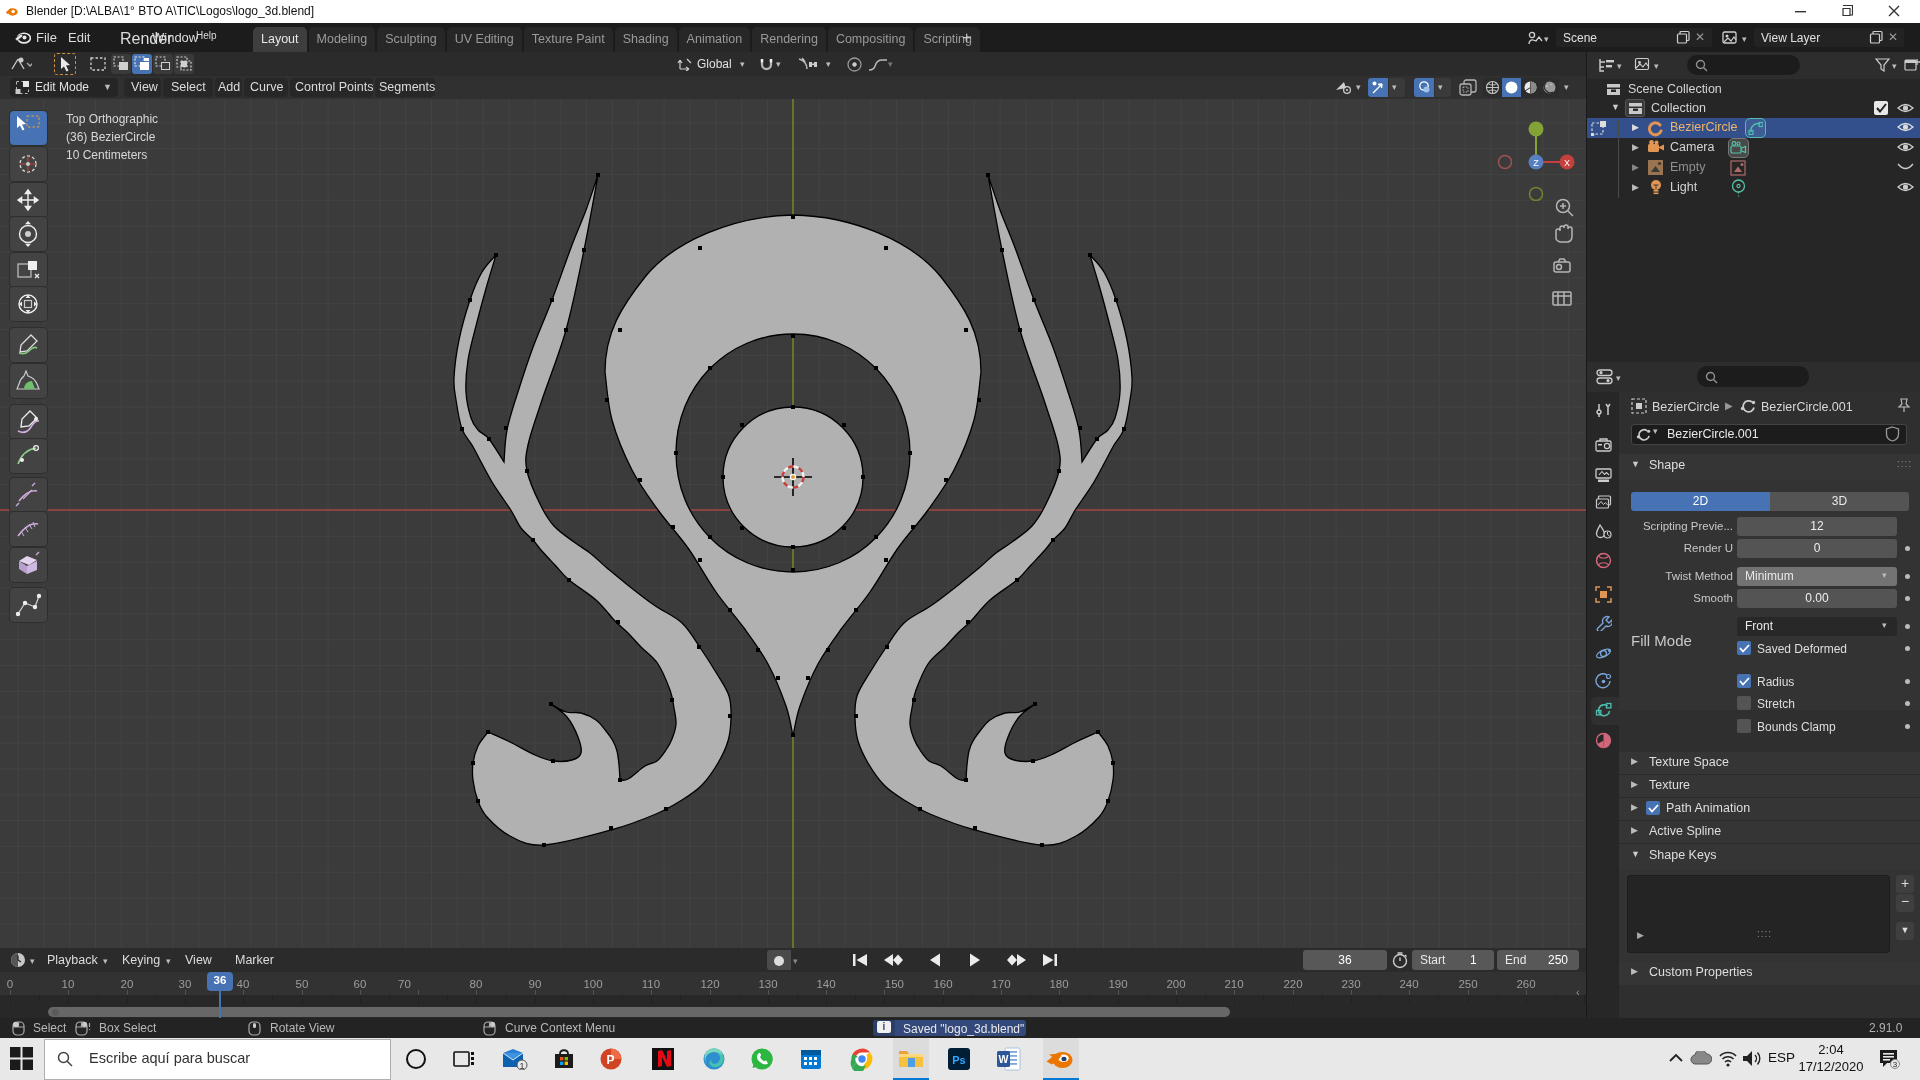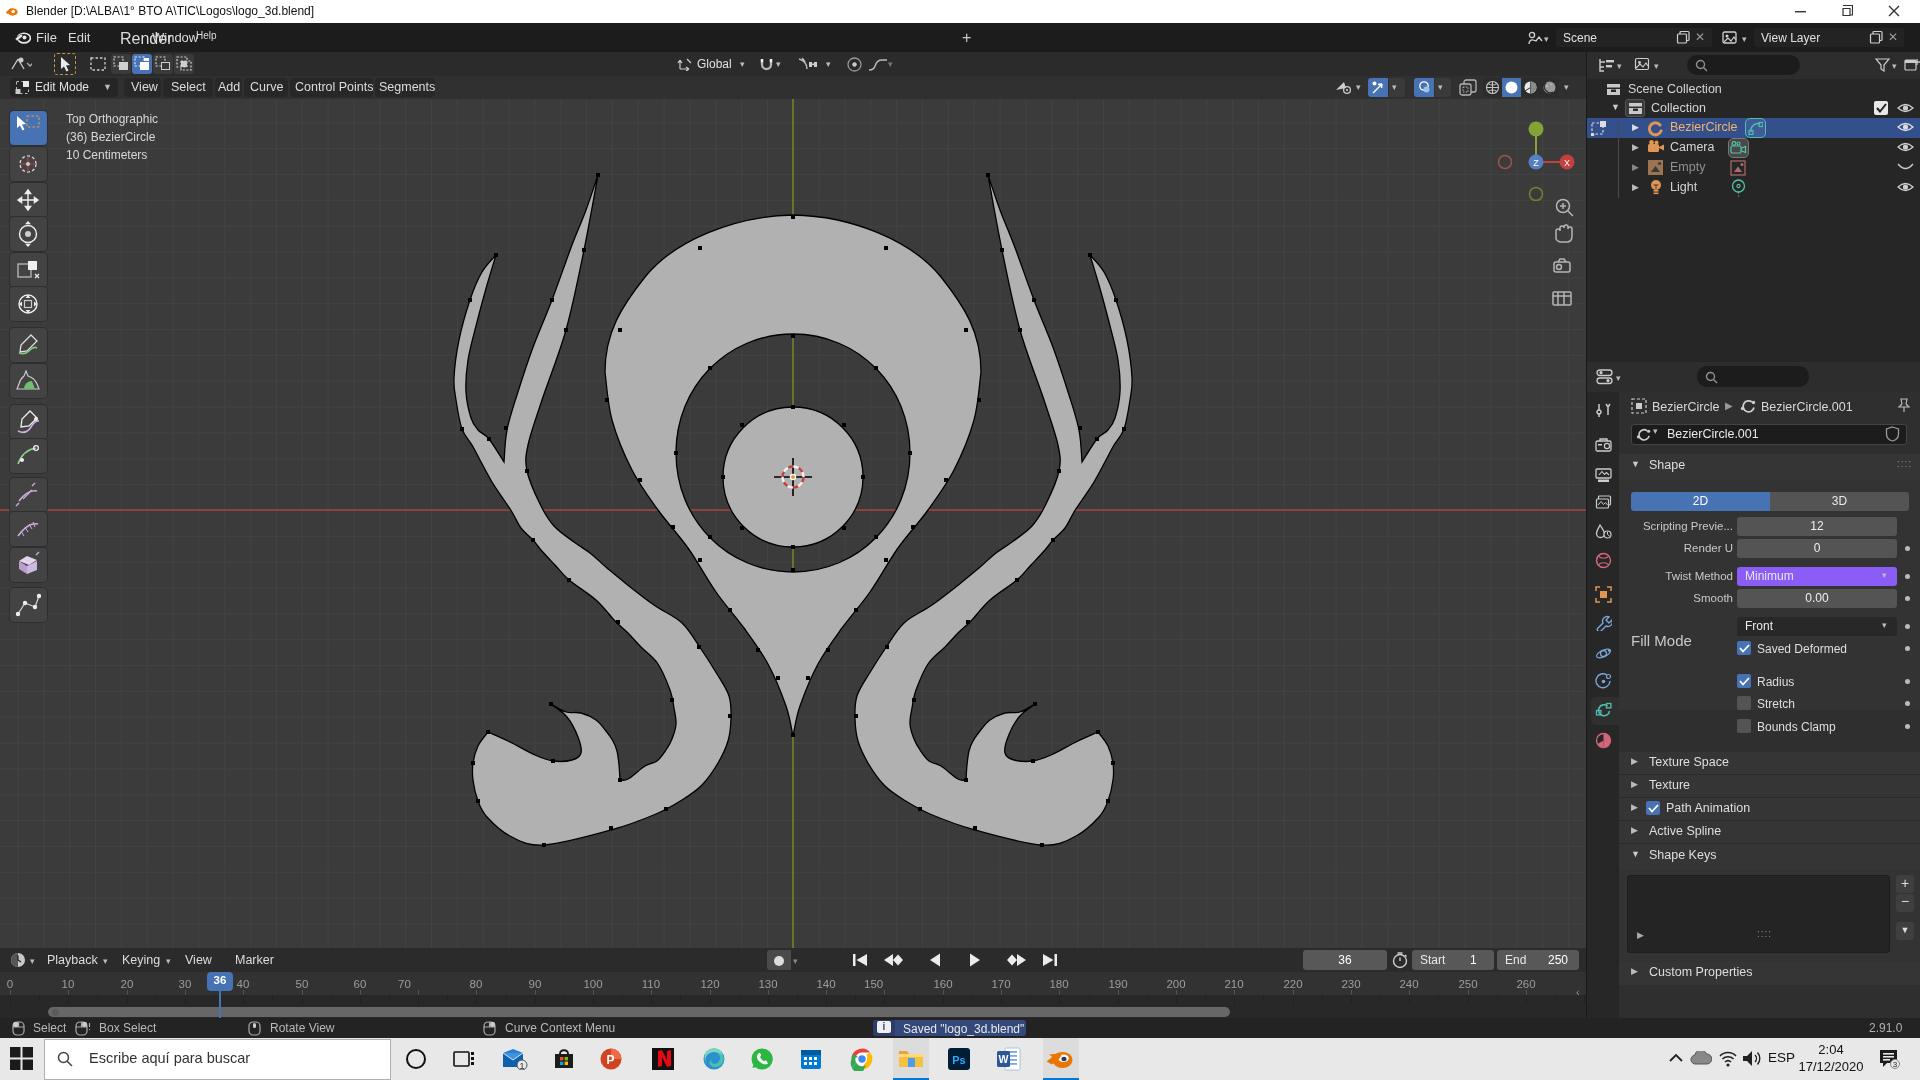--- a/index.html
+++ b/index.html
@@ -31,20 +31,32 @@
   <svg class="abs" style="left:14px;top:7px" width="17" height="15" viewBox="0 0 17 14">
     <ellipse cx="10" cy="7.6" rx="6.4" ry="4.8" fill="none" stroke="#e8e8e8" stroke-width="1.6"></ellipse>
     <circle cx="10.5" cy="7" r="2" fill="#e8e8e8"></circle>
     <path d="M1 8.2 L7.2 3.4 L9 5.6 L3 10.4 Z" fill="#e8e8e8" stroke="#1c1c1c" stroke-width="0.5"></path>
   </svg>
   <span class="abs" style="left:36px;top:7px;font-size:13px;color:#dcdcdc">File</span>
   <span class="abs" style="left:68px;top:7px;font-size:13px;color:#dcdcdc">Edit</span>
   <span class="abs" style="left:120px;top:7px;font-size:16px;color:#dcdcdc">Render</span>
   <span class="abs" style="left:152px;top:7px;font-size:13px;color:#dcdcdc">Window</span>
   <span class="abs" style="left:196px;top:7px;font-size:10px;color:#dcdcdc">Help</span>
+  <div class="abs" style="left:253px;top:4px;height:25px;display:flex;gap:2px">
+<div style="background:#3e3e3e;border-radius:5px 5px 0 0;padding:5px 8px 0;font-size:12.5px;color:#e8e8e8;white-space:nowrap">Layout</div>
+<div style="background:#272727;border-radius:5px 5px 0 0;padding:5px 8px 0;font-size:12.5px;color:#9a9a9a;white-space:nowrap">Modeling</div>
+<div style="background:#272727;border-radius:5px 5px 0 0;padding:5px 8px 0;font-size:12.5px;color:#9a9a9a;white-space:nowrap">Sculpting</div>
+<div style="background:#272727;border-radius:5px 5px 0 0;padding:5px 8px 0;font-size:12.5px;color:#9a9a9a;white-space:nowrap">UV Editing</div>
+<div style="background:#272727;border-radius:5px 5px 0 0;padding:5px 8px 0;font-size:12.5px;color:#9a9a9a;white-space:nowrap">Texture Paint</div>
+<div style="background:#272727;border-radius:5px 5px 0 0;padding:5px 8px 0;font-size:12.5px;color:#9a9a9a;white-space:nowrap">Shading</div>
+<div style="background:#272727;border-radius:5px 5px 0 0;padding:5px 8px 0;font-size:12.5px;color:#9a9a9a;white-space:nowrap">Animation</div>
+<div style="background:#272727;border-radius:5px 5px 0 0;padding:5px 8px 0;font-size:12.5px;color:#9a9a9a;white-space:nowrap">Rendering</div>
+<div style="background:#272727;border-radius:5px 5px 0 0;padding:5px 8px 0;font-size:12.5px;color:#9a9a9a;white-space:nowrap">Compositing</div>
+<div style="background:#272727;border-radius:5px 5px 0 0;padding:5px 8px 0;font-size:12.5px;color:#9a9a9a;white-space:nowrap">Scripting</div>
+</div>
   <span class="abs" style="left:962px;top:6px;font-size:16px;color:#c8c8c8">+</span>
 
   <svg class="abs" style="left:1527px;top:8px" width="16" height="14" viewBox="0 0 16 14">
       <circle cx="5" cy="4" r="2.6" fill="none" stroke="#d0d0d0" stroke-width="1.3"></circle>
       <path d="M2 13 c0-3 2-4.5 4-4 l3 1 3-4 3 4" fill="none" stroke="#d0d0d0" stroke-width="1.3"></path>
     </svg>
   <span class="abs" style="left:1544px;top:11px;font-size:9px;color:#bbb">▾</span>
   <div class="abs" style="left:1556px;top:5px;width:156px;height:19px;background:#232323;border-radius:3px"></div>
   <span class="abs" style="left:1563px;top:8px;font-size:12px;color:#e0e0e0">Scene</span>
   <svg class="abs" style="left:1676px;top:7px" width="15" height="15" viewBox="0 0 15 15">
@@ -586,21 +598,21 @@
   <span class="abs" style="left:310px;top:96px;font-size:10px;color:#888;letter-spacing:1px">::::</span>
   <div class="abs" style="left:32px;top:118px;width:302px;height:230px;background:#333333"></div>
   <div class="abs" style="left:44px;top:130px;width:139px;height:19px;background:#4772b3;border-radius:3px 0 0 3px;text-align:center;font-size:12px;color:#fff;padding-top:2px">2D</div>
   <div class="abs" style="left:183px;top:130px;width:139px;height:19px;background:#545454;border-radius:0 3px 3px 0;text-align:center;font-size:12px;color:#e8e8e8;padding-top:2px">3D</div>
   <span class="abs" style="left:44px;top:158px;width:102px;text-align:right;font-size:11.5px;color:#c8c8c8;white-space:nowrap">Scripting Previe...</span>
   <div class="abs" style="left:150px;top:155px;width:160px;height:19px;background:#545454;border-radius:3px;text-align:center;font-size:12px;color:#f0f0f0;padding-top:2px">12</div>
   <span class="abs" style="left:44px;top:180px;width:102px;text-align:right;font-size:11.5px;color:#c8c8c8;white-space:nowrap">Render U</span>
   <div class="abs" style="left:150px;top:177px;width:160px;height:19px;background:#545454;border-radius:3px;text-align:center;font-size:12px;color:#f0f0f0;padding-top:2px">0</div>
   <div class="abs" style="left:318px;top:184px;width:5px;height:5px;background:#bbb;border-radius:50%"></div>
   <span class="abs" style="left:44px;top:208px;width:102px;text-align:right;font-size:11.5px;color:#c8c8c8;white-space:nowrap">Twist Method</span>
-  <div class="abs" style="left:150px;top:205px;width:160px;height:19px;background:#8b5cf6;border-radius:3px;font-size:12px;color:#e8e8e8;padding:2px 0 0 8px">Minimum</div>
+  <div class="abs" style="left:150px;top:205px;width:160px;height:19px;background:#737373;border-radius:3px;font-size:12px;color:#e8e8e8;padding:2px 0 0 8px">Minimum</div>
   <span class="abs" style="left:295px;top:208px;font-size:9px;color:#bbb">▾</span>
   <div class="abs" style="left:318px;top:212px;width:5px;height:5px;background:#bbb;border-radius:50%"></div>
   <span class="abs" style="left:44px;top:230px;width:102px;text-align:right;font-size:11.5px;color:#c8c8c8;white-space:nowrap">Smooth</span>
   <div class="abs" style="left:150px;top:227px;width:160px;height:19px;background:#545454;border-radius:3px;text-align:center;font-size:12px;color:#f0f0f0;padding-top:2px">0.00</div>
   <div class="abs" style="left:318px;top:234px;width:5px;height:5px;background:#bbb;border-radius:50%"></div>
   <span class="abs" style="left:44px;top:270px;width:102px;text-align:left;font-size:15px;color:#c8c8c8;white-space:nowrap">Fill Mode</span>
   <div class="abs" style="left:150px;top:255px;width:160px;height:19px;background:#282828;border-radius:3px;font-size:12px;color:#e8e8e8;padding:2px 0 0 8px">Front</div>
   <span class="abs" style="left:295px;top:258px;font-size:9px;color:#bbb">▾</span>
   <div class="abs" style="left:318px;top:262px;width:5px;height:5px;background:#bbb;border-radius:50%"></div>
   <div class="abs" style="left:150px;top:279px;width:14px;height:14px;background:#4772b3;border-radius:2px"></div>
@@ -717,21 +729,21 @@
 <span class="abs" style="left:573px;top:30px;width:40px;text-align:center;font-size:11.5px;color:#9d9d9d">100</span>
 <div class="abs" style="left:593px;top:42px;width:1px;height:5px;background:#555"></div>
 <span class="abs" style="left:631px;top:30px;width:40px;text-align:center;font-size:11.5px;color:#9d9d9d">110</span>
 <div class="abs" style="left:651px;top:42px;width:1px;height:5px;background:#555"></div>
 <span class="abs" style="left:690px;top:30px;width:40px;text-align:center;font-size:11.5px;color:#9d9d9d">120</span>
 <div class="abs" style="left:710px;top:42px;width:1px;height:5px;background:#555"></div>
 <span class="abs" style="left:748px;top:30px;width:40px;text-align:center;font-size:11.5px;color:#9d9d9d">130</span>
 <div class="abs" style="left:768px;top:42px;width:1px;height:5px;background:#555"></div>
 <span class="abs" style="left:806px;top:30px;width:40px;text-align:center;font-size:11.5px;color:#9d9d9d">140</span>
 <div class="abs" style="left:826px;top:42px;width:1px;height:5px;background:#555"></div>
-<span class="abs" style="left:864px;top:30px;width:40px;text-align:left;font-size:11.5px;color:#9d9d9d">150</span>
+<span class="abs" style="left:864px;top:30px;width:40px;text-align:right;font-size:11.5px;color:#9d9d9d">150</span>
 <div class="abs" style="left:884px;top:42px;width:1px;height:5px;background:#555"></div>
 <span class="abs" style="left:923px;top:30px;width:40px;text-align:center;font-size:11.5px;color:#9d9d9d">160</span>
 <div class="abs" style="left:943px;top:42px;width:1px;height:5px;background:#555"></div>
 <span class="abs" style="left:981px;top:30px;width:40px;text-align:center;font-size:11.5px;color:#9d9d9d">170</span>
 <div class="abs" style="left:1001px;top:42px;width:1px;height:5px;background:#555"></div>
 <span class="abs" style="left:1039px;top:30px;width:40px;text-align:center;font-size:11.5px;color:#9d9d9d">180</span>
 <div class="abs" style="left:1059px;top:42px;width:1px;height:5px;background:#555"></div>
 <span class="abs" style="left:1098px;top:30px;width:40px;text-align:center;font-size:11.5px;color:#9d9d9d">190</span>
 <div class="abs" style="left:1118px;top:42px;width:1px;height:5px;background:#555"></div>
 <span class="abs" style="left:1156px;top:30px;width:40px;text-align:center;font-size:11.5px;color:#9d9d9d">200</span>

